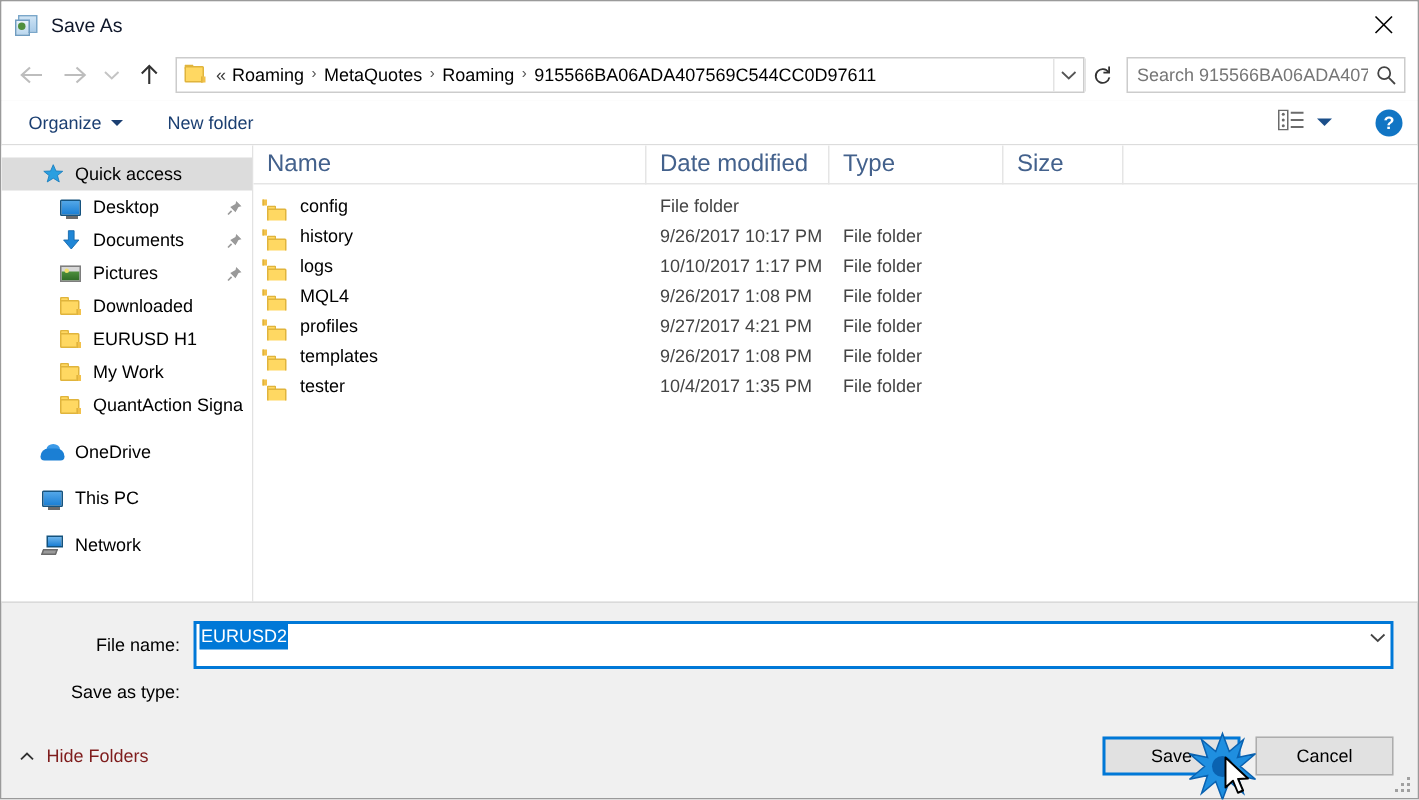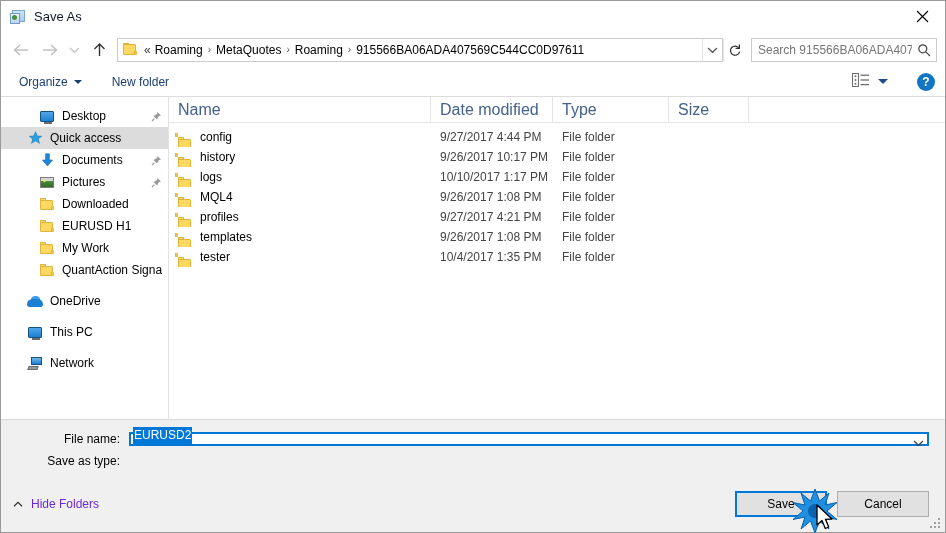--- a/index.html
+++ b/index.html
@@ -400,25 +400,25 @@
   .form-label {
     width: 112px;
     flex: 0 0 112px;
     text-align: right;
     padding-right: 9px;
     font-size: 12px;
     color: #000;
   }
   .filename-input {
     flex: 1 1 auto;
-    height: 14px;
+    height: 32px;
     border: 2px solid #0078d7;
     background: #ffffff;
     display: flex;
-    align-items: flex-end;
+    align-items: flex-start;
     padding-left: 2px;
     position: relative;
   }
   .fn-sel {
     background: #0078d7;
     color: #ffffff;
     font-size: 12px;
     padding: 1px 1px 2px 1px;
     line-height: 14px;
   }
@@ -450,21 +450,21 @@
     height: 56px;
     display: flex;
     align-items: center;
     padding: 0 16px 0 12px;
     position: relative;
   }
   .hide-folders {
     display: flex;
     align-items: center;
     font-size: 12px;
-    color: #6d28d9;
+    color: #7f1d1d;
   }
   .hf-caret {
     margin-right: 8px;
     width: 10px; height: 7px;
     display: flex; align-items: center; justify-content: center;
   }
   .act-spacer { flex: 1 1 auto; }
   .btn {
     width: 92px;
     height: 26px;
@@ -618,42 +618,42 @@
     </div>
     <div class="help-btn">
       <span>?</span>
     </div>
   </div>
 
   <div class="body-area">
 
     <div class="sidebar">
 
+      <div class="side-item selected lvl0">
+        <span class="side-ico">
+          <svg width="15" height="14" viewBox="0 0 15 14">
+            <path d="M7.5 0.8 L9.3 5 L13.8 5.2 L10.3 8 L11.5 12.3 L7.5 9.8 L3.5 12.3 L4.7 8 L1.2 5.2 L5.7 5 Z" fill="#2a9fe0" stroke="#1b7fbf" stroke-width="0.6"></path>
+          </svg>
+        </span>
+        <span class="side-label">Quick access</span>
+      </div>
+
       <div class="side-item lvl1">
         <span class="side-ico">
             <span class="ico-monitor"></span>
           </span>
         <span class="side-label">Desktop</span>
         <span class="pin">
           <svg width="11" height="11" viewBox="0 0 11 11">
             <path d="M6.5 1 L10 4.5 L8 5 L6 8.5 L2.5 5 L6 3 Z" fill="#9a9a9a"></path>
             <line x1="3.4" y1="7.6" x2="1" y2="10" stroke="#9a9a9a" stroke-width="1.1"></line>
           </svg>
         </span>
       </div>
 
-      <div class="side-item selected lvl0">
-        <span class="side-ico">
-          <svg width="15" height="14" viewBox="0 0 15 14">
-            <path d="M7.5 0.8 L9.3 5 L13.8 5.2 L10.3 8 L11.5 12.3 L7.5 9.8 L3.5 12.3 L4.7 8 L1.2 5.2 L5.7 5 Z" fill="#2a9fe0" stroke="#1b7fbf" stroke-width="0.6"></path>
-          </svg>
-        </span>
-        <span class="side-label">Quick access</span>
-      </div>
-
       <div class="side-item lvl1">
         <span class="side-ico">
           <svg width="13" height="14" viewBox="0 0 13 14">
             <path d="M4.6 0.8 L8.4 0.8 L8.4 7 L11.6 7 L6.5 13 L1.4 7 L4.6 7 Z" fill="#1f86d6" stroke="#1669ab" stroke-width="0.6"></path>
           </svg>
         </span>
         <span class="side-label">Documents</span>
         <span class="pin">
           <svg width="11" height="11" viewBox="0 0 11 11">
             <path d="M6.5 1 L10 4.5 L8 5 L6 8.5 L2.5 5 L6 3 Z" fill="#9a9a9a"></path>
@@ -771,21 +771,20 @@
       </div>
 
       <div class="rows">
         <div class="row">
           <div class="cell c-name">
             <span class="row-folder-ico">
               <span class="folder-shape"><span class="f-tab"></span><span class="f-body"></span><span class="f-fold"></span></span>
             </span>
             <span>config</span>
           </div>
-          <div class="cell c-date">9/27/2017 4:44 PM</div>
           <div class="cell c-type">File folder</div>
           <div class="cell c-size"></div>
         </div>
         <div class="row">
           <div class="cell c-name">
             <span class="row-folder-ico">
               <span class="folder-shape"><span class="f-tab"></span><span class="f-body"></span><span class="f-fold"></span></span>
             </span>
             <span>history</span>
           </div>

